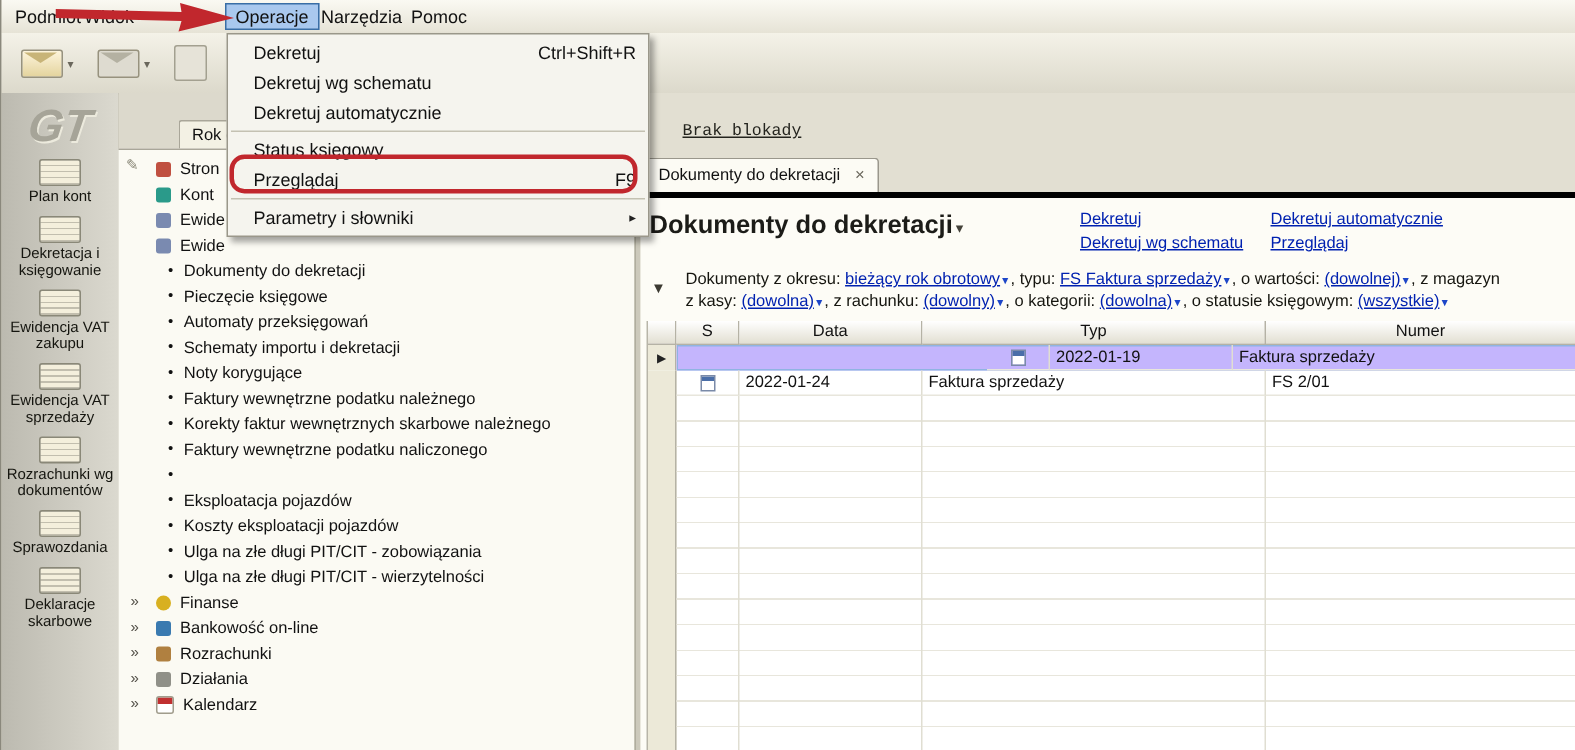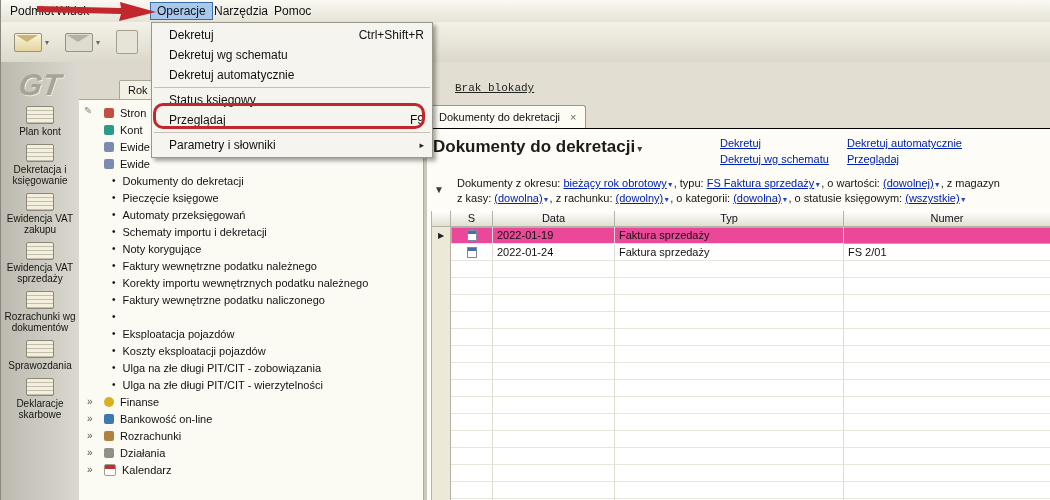--- a/index.html
+++ b/index.html
@@ -51,21 +51,21 @@
   .trow .ticon.small{margin-left:2px;}
   .splitter{position:absolute;left:422px;top:62px;width:4px;height:438px;background:#ccc9bb;
     border-left:1px solid #b0ad9e;border-right:1px solid #b0ad9e;}
 
   
   .main{position:absolute;left:426px;top:62px;width:624px;height:438px;background:#e2dfd2;}
   .lock-link{position:absolute;left:28px;top:20px;font-size:11px;color:#24241e;text-decoration:underline;font-family:Liberation Mono, monospace;}
   .mtab{position:absolute;left:1px;top:43px;height:24px;padding:5px 8px 0 10px;font-size:11px;
     background:#fcfbf4;border:1px solid #9a978c;border-bottom:none;border-radius:3px 3px 0 0;box-sizing:border-box;}
   .mtab .x{margin-left:10px;color:#6a675c;font-size:11px;}
-  .content{position:absolute;left:0;top:66px;right:0;bottom:0;background:#fdfcf6;border-top:1px solid #000000;}
+  .content{position:absolute;left:0;top:66px;right:0;bottom:0;background:#fdfcf6;border-top:4px solid #000000;}
   .page-title{position:absolute;left:6px;top:8px;font-size:17px;font-weight:bold;color:#1c1c18;}
   .page-title .car{font-size:10px;color:#44423a;margin-left:2px;}
   .hlink{position:absolute;font-size:11px;color:#0021b0;text-decoration:underline;white-space:nowrap;}
   .funnel{position:absolute;left:7px;top:55px;font-size:10px;color:#3c3a32;}
   .fline{position:absolute;left:30px;font-size:11px;white-space:nowrap;color:#15150f;}
   .fline a{color:#0021b0;text-decoration:underline;}
   .fcar{color:#1d46c8;font-size:7px;text-decoration:none;}
   .fline2{left:30px;}
 
   
@@ -77,21 +77,21 @@
   .grow{display:flex;height:17px;flex:0 0 auto;}
   .gut{width:19px;background:#ece9d8;border-right:1px solid #b5b2a5;box-sizing:border-box;
     display:flex;align-items:center;justify-content:center;font-size:8px;color:#222;flex:0 0 auto;}
   .cells{display:flex;flex:1;}
   .cell{font-size:11px;display:flex;align-items:center;padding-left:4px;box-sizing:border-box;
     border-right:1px solid #e0ded2;border-bottom:1px solid #e8e6dc;overflow:hidden;white-space:nowrap;}
   .c-s{width:42px;justify-content:center;padding-left:0;}
   .c-data{width:122px;}
   .c-typ{width:229px;}
   .c-num{flex:1;border-right:none;}
-  .sel .cells{background:#ec4899;box-shadow:inset 0 0 0 1px #8fb4e2;}
+  .sel .cells{background:#c4b5fd;box-shadow:inset 0 0 0 1px #8fb4e2;justify-content:flex-end;}
   .doc-ic{width:10px;height:11px;border:1px solid #7a8aa8;box-sizing:border-box;
     background:linear-gradient(to bottom,#4a6ea8 0 3px,#ffffff 3px);}
   .gfill{flex:1;display:flex;}
   .gfill .fgut{width:19px;background:#ece9d8;border-right:1px solid #b5b2a5;box-sizing:border-box;}
   .gfill .fgrid{flex:1;
     background:
       linear-gradient(#e0ded2,#e0ded2) 41px 0/1px 100% no-repeat,
       linear-gradient(#e0ded2,#e0ded2) 163px 0/1px 100% no-repeat,
       linear-gradient(#e0ded2,#e0ded2) 392px 0/1px 100% no-repeat,
       repeating-linear-gradient(to bottom,transparent 0 16px,#e8e6dc 16px 17px);}
@@ -209,21 +209,21 @@
       <div class="trow">
           <span class="bullet">•</span>
           <span>Noty korygujące</span>
         </div>
       <div class="trow">
           <span class="bullet">•</span>
           <span>Faktury wewnętrzne podatku należnego</span>
         </div>
       <div class="trow">
           <span class="bullet">•</span>
-          <span>Korekty importu wewnętrznych podatku należnego</span>
+          <span>Korekty faktur wewnętrznych skarbowe należnego</span>
         </div>
       <div class="trow">
           <span class="bullet">•</span>
           <span>Faktury wewnętrzne podatku naliczonego</span>
         </div>
       <div class="trow">
           <span class="bullet">•</span>
         </div>
       <div class="trow">
           <span class="bullet">•</span>

